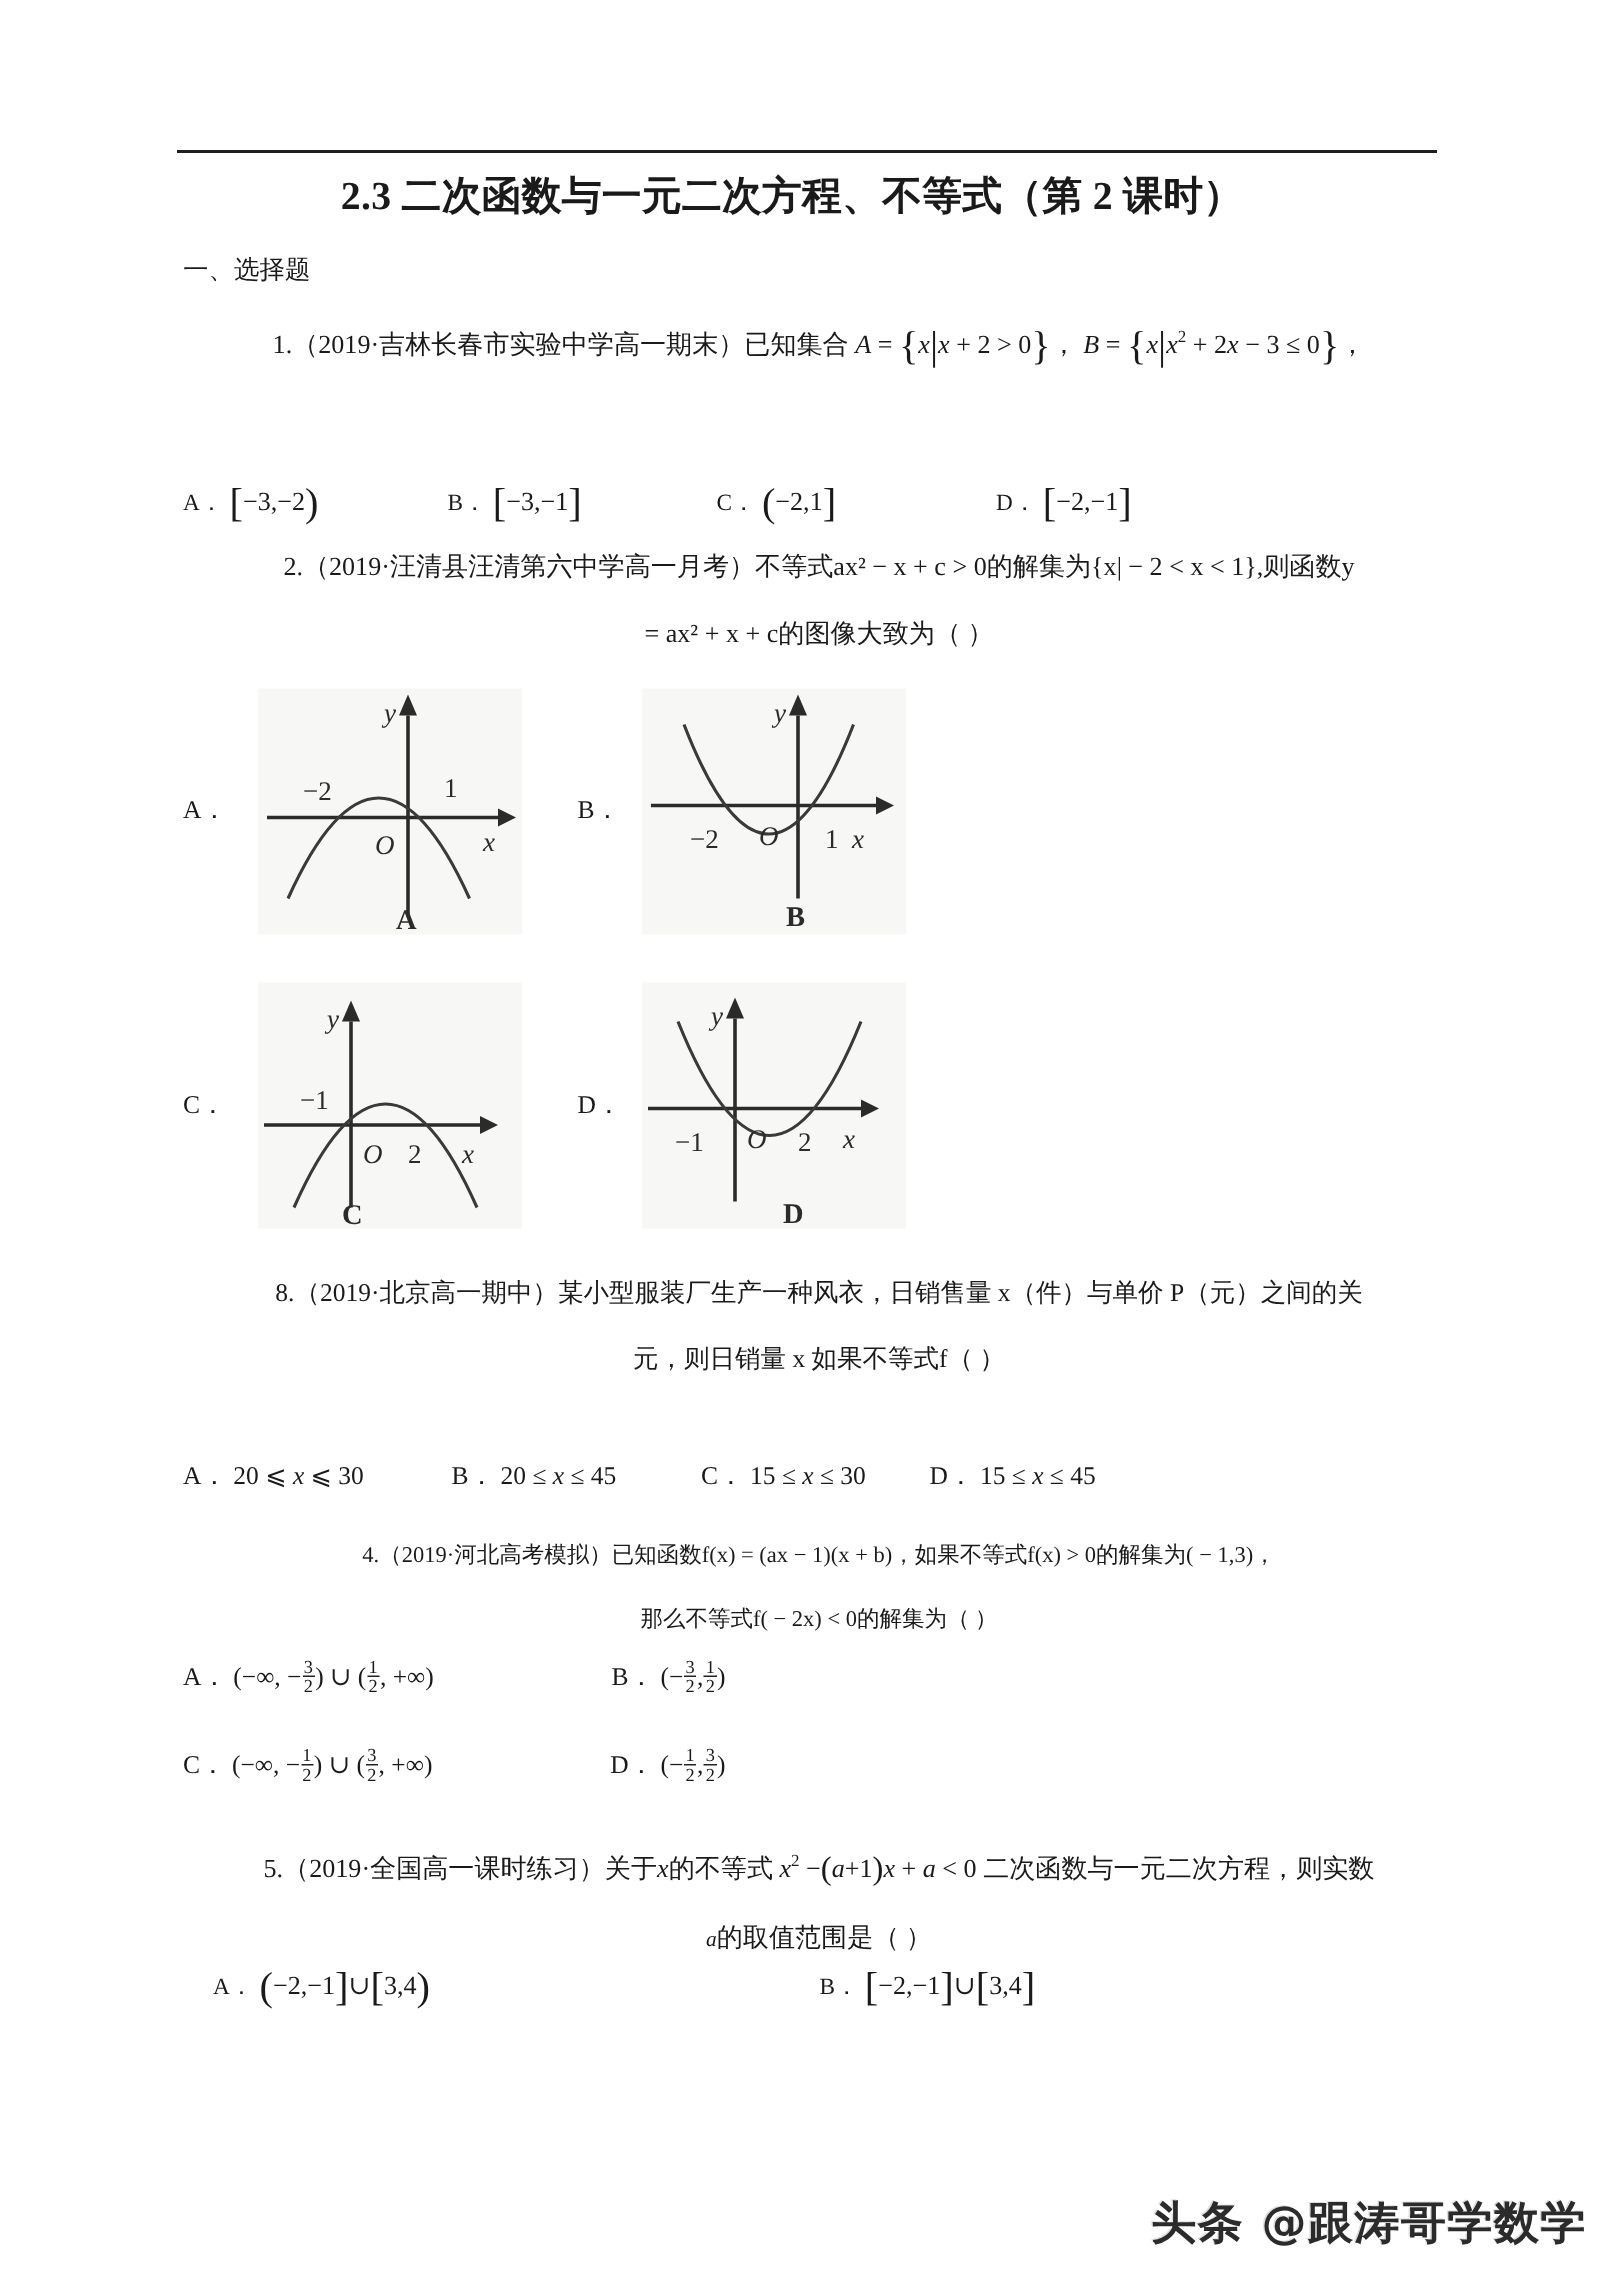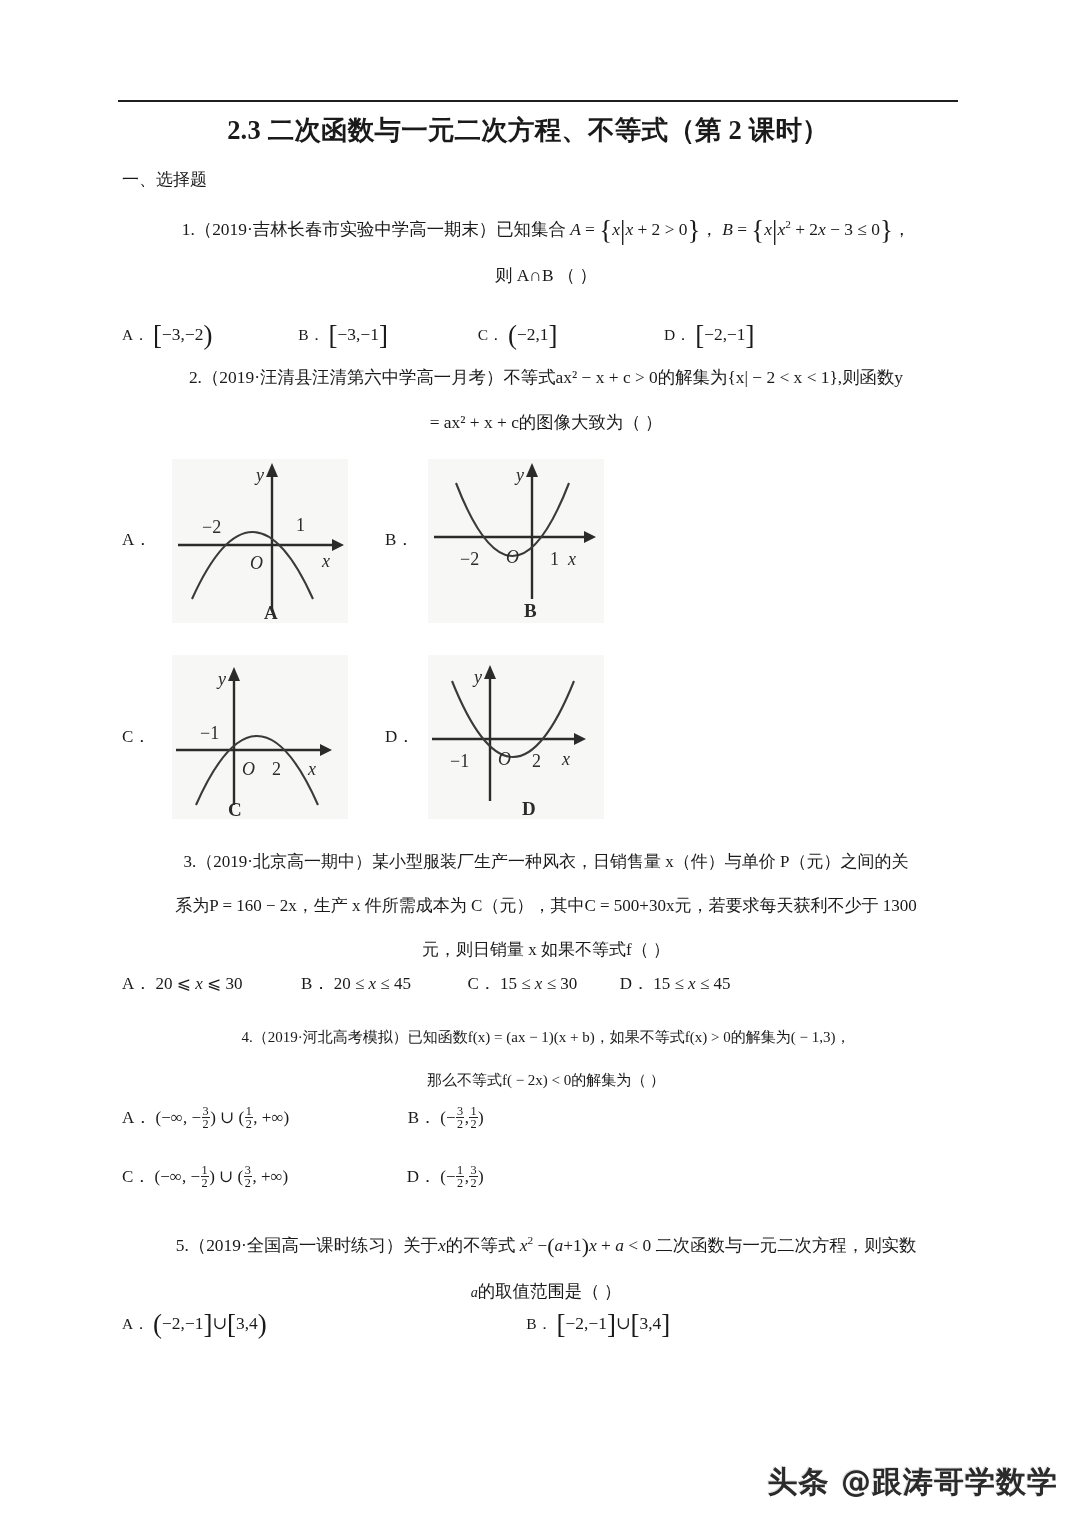--- a/index.html
+++ b/index.html
@@ -125,21 +125,20 @@
   <div class="sec-head">一、选择题</div>
 
   <div class="qblock" style="top:206px;">
     <div class="qline">
       <span>1.（2019·吉林长春市实验中学高一期末）已知集合</span>
       <span class="mi">A</span><span class="mn"> =</span>
       <span class="bigbr">{</span><span class="mi">x</span><span class="bigbr">|</span><span class="mi">x</span><span class="mn"> + 2 &gt; 0</span><span class="bigbr">}</span><span class="mn">，</span>
       <span class="mi">B</span><span class="mn"> =</span>
       <span class="bigbr">{</span><span class="mi">x</span><span class="bigbr">|</span><span class="mi">x</span><sup class="ex">2</sup><span class="mn"> + 2</span><span class="mi">x</span><span class="mn"> − 3 ≤ 0</span><span class="bigbr">}</span><span class="mn">，</span>
     </div>
-    <div class="qline">则 A∩B （   ）</div>
   </div>
 
   <div class="optrow" style="top:324px;">
     <span class="opt" style="width:172px;">
       <span class="optlab">A．</span>
       <span class="bigbr">[</span><span class="mn">−3,−2</span><span class="bigbr">)</span>
     </span>
     <span class="opt" style="width:175px;">
       <span class="optlab">B．</span>
       <span class="bigbr">[</span><span class="mn">−3,−1</span><span class="bigbr">]</span>
@@ -227,22 +226,21 @@
       <text x="22" y="112" font-family="Liberation Serif, serif" font-size="18" fill="#2b2b2b">−1</text>
       <text x="104" y="112" font-family="Liberation Serif, serif" font-size="18" fill="#2b2b2b">2</text>
       <text x="70" y="110" font-family="Liberation Serif, serif" font-style="italic" font-size="18" fill="#2b2b2b">O</text>
       <text x="46" y="28" font-family="Liberation Serif, serif" font-style="italic" font-size="18" fill="#2b2b2b">y</text>
       <text x="134" y="110" font-family="Liberation Serif, serif" font-style="italic" font-size="18" fill="#2b2b2b">x</text>
       <text x="94" y="160" font-family="Liberation Serif, serif" font-size="19" font-weight="bold" fill="#2b2b2b">D</text>
     </svg>
   </div>
 
   <div class="qblock" style="top:840px; line-height:44px; font-size:17px;">
-    <div class="qline">3.（2019·北京高一期中）某小型服装厂生产一种风衣，日销售量 x（件）与单价 P（元）之间的关</div>
-    <div class="qline">系为P = 160 − 2x，生产 x 件所需成本为 C（元），其中C = 500+30x元，若要求每天获利不少于 1300</div>
+    <div class="qline">8.（2019·北京高一期中）某小型服装厂生产一种风衣，日销售量 x（件）与单价 P（元）之间的关</div>
     <div class="qline">元，则日销量 x 如果不等式f（    ）</div>
   </div>
 
   <div class="optrow" style="top:972px; font-size:17px;">
     <span class="opt">A．</span><span>&nbsp;20 ⩽ <span class="mi">x</span> ⩽ 30</span>
     <span style="display:inline-block;width:50px;"></span>
     <span class="opt">B．</span><span>&nbsp;20 ≤ <span class="mi">x</span> ≤ 45</span>
     <span style="display:inline-block;width:48px;"></span>
     <span class="opt">C．</span><span>&nbsp;15 ≤ <span class="mi">x</span> ≤ 30</span>
     <span style="display:inline-block;width:34px;"></span>
@@ -289,21 +287,21 @@
   <div class="qblock" style="top:1222px; line-height:46px; font-size:17.4px;">
     <div class="qline">
       <span>5.（2019·全国高一课时练习）关于</span><span class="mi">x</span><span>的不等式 </span><span class="mi">x</span><sup class="ex">2</sup><span class="mn"> −</span><span class="medbr">(</span><span class="mi">a</span><span class="mn">+1</span><span class="medbr">)</span><span class="mi">x</span><span class="mn"> + </span><span class="mi">a</span><span class="mn"> &lt; 0 </span><span>二次函数与一元二次方程，则实数</span>
     </div>
     <div class="qline">
       <span class="mi" style="font-size:0.82em;">a</span><span>的取值范围是（    ）</span>
     </div>
   </div>
 
   <div class="optrow" style="top:1313px; font-size:17.4px;">
-    <span class="opt" style="width:400px;">
+    <span class="opt" style="width:400px;margin-left:20px;">
       <span class="optlab">A．</span>
       <span class="bigbr">(</span><span class="mn">−2,−1</span><span class="bigbr">]</span><span class="mn">∪</span><span class="bigbr">[</span><span class="mn">3,4</span><span class="bigbr">)</span>
     </span>
     <span class="opt">
       <span class="optlab">B．</span>
       <span class="bigbr">[</span><span class="mn">−2,−1</span><span class="bigbr">]</span><span class="mn">∪</span><span class="bigbr">[</span><span class="mn">3,4</span><span class="bigbr">]</span>
     </span>
   </div>
 
   <div class="watermark">头条 @跟涛哥学数学</div>

